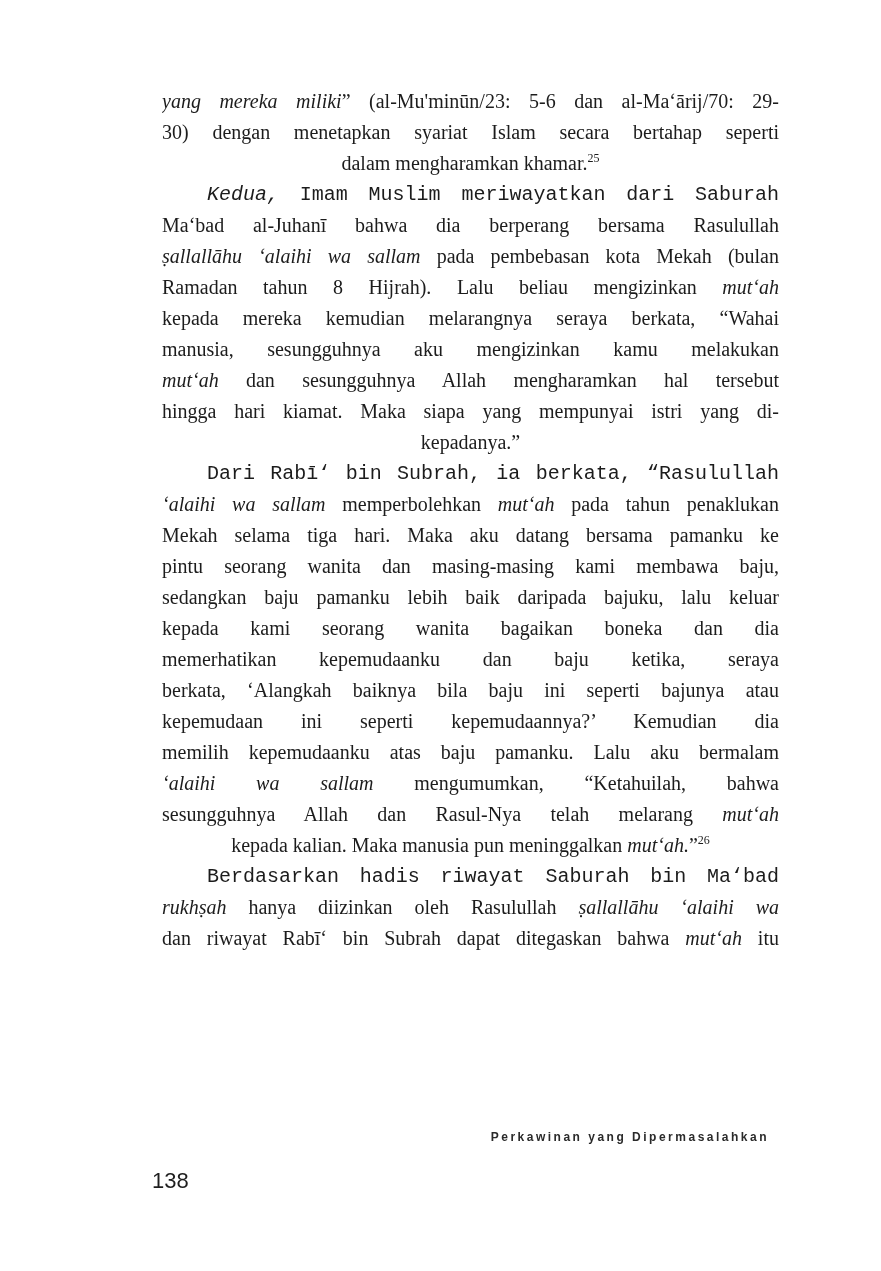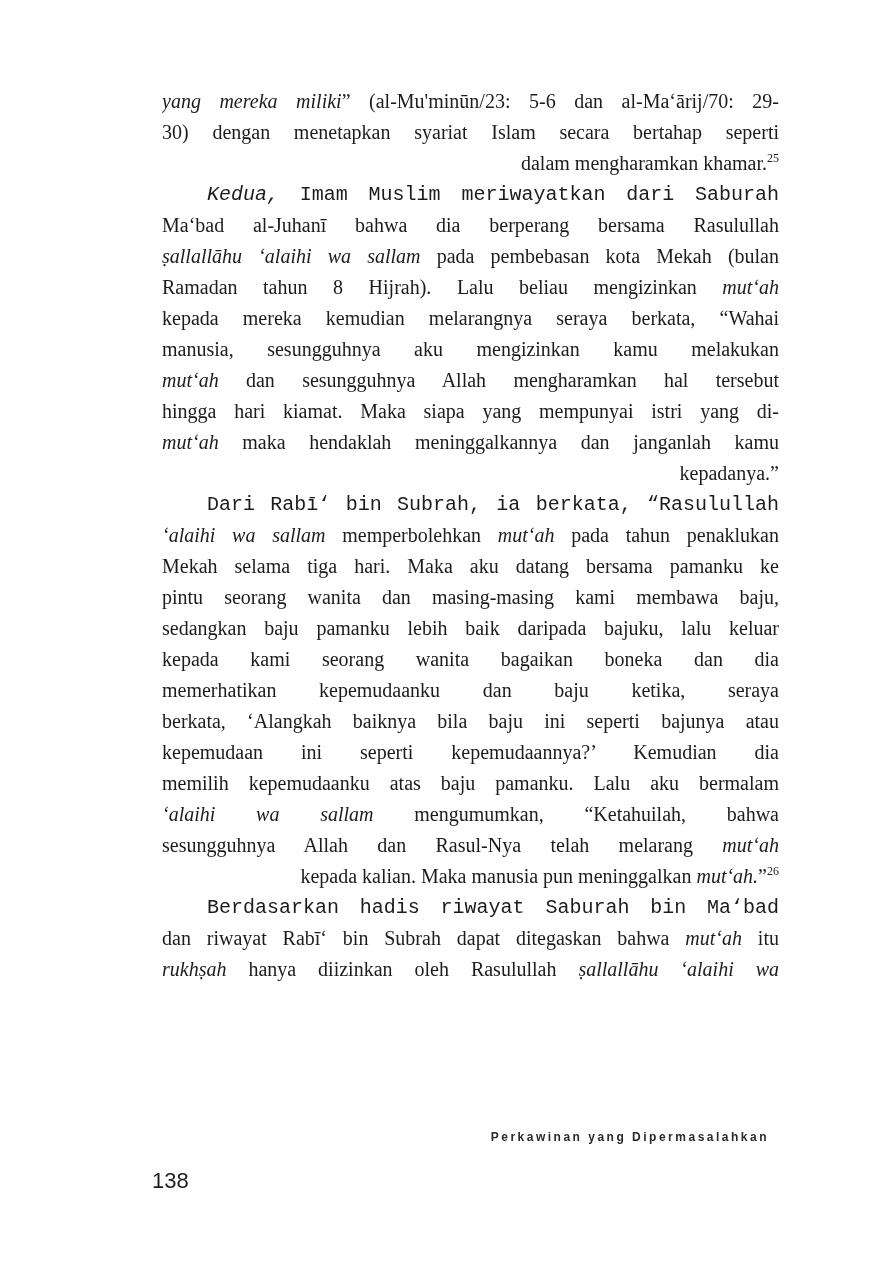--- a/index.html
+++ b/index.html
@@ -24,21 +24,21 @@
     position: absolute;
     left: 162px;
     top: 86px;
     width: 617px;
   }
   .line {
     font-size: 20px;
     line-height: 31px;
     height: 31px;
     overflow: hidden;
-    text-align: right;
+    text-align: center;
     color: #1c1c1c;
   }
   .line.justify {
     text-align: justify;
     text-align-last: justify;
   }
   .line.indent {
     text-indent: 45px;
     font-family: Liberation Mono, monospace;
   }
@@ -80,37 +80,36 @@
       <div class="line justify"><span>30) dengan menetapkan syariat Islam secara bertahap seperti</span></div>
       <div class="line"><span>dalam mengharamkan khamar.</span><span class="sup">25</span></div>
       <div class="line justify indent"><span class="it">Kedua,</span><span> Imam Muslim meriwayatkan dari Saburah bin</span></div>
       <div class="line justify"><span>Ma‘bad al-Juhanī bahwa dia berperang bersama Rasulullah</span></div>
       <div class="line justify"><span class="it">ṣallallāhu ‘alaihi wa sallam</span><span> pada pembebasan kota Mekah (bulan</span></div>
       <div class="line justify"><span>Ramadan tahun 8 Hijrah). Lalu beliau mengizinkan </span><span class="it">mut‘ah</span></div>
       <div class="line justify"><span>kepada mereka kemudian melarangnya seraya berkata, “Wahai</span></div>
       <div class="line justify"><span>manusia, sesungguhnya aku mengizinkan kamu melakukan</span></div>
       <div class="line justify"><span class="it">mut‘ah</span><span> dan sesungguhnya Allah mengharamkan hal tersebut</span></div>
       <div class="line justify"><span>hingga hari kiamat. Maka siapa yang mempunyai istri yang di-</span></div>
-      <div class="line justify"><span class="it">mut‘ah</span><span> maka hendaklah meninggalkannya dan janganlah kamu</span></div>
       <div class="line"><span>kepadanya.”</span></div>
       <div class="line justify indent"><span>Dari Rabī‘ bin Subrah, ia berkata, “Rasulullah </span><span class="it">ṣallallāhu</span></div>
       <div class="line justify"><span class="it">‘alaihi wa sallam</span><span> memperbolehkan </span><span class="it">mut‘ah</span><span> pada tahun penaklukan</span></div>
       <div class="line justify"><span>Mekah selama tiga hari. Maka aku datang bersama pamanku ke</span></div>
       <div class="line justify"><span>pintu seorang wanita dan masing-masing kami membawa baju,</span></div>
       <div class="line justify"><span>sedangkan baju pamanku lebih baik daripada bajuku, lalu keluar</span></div>
       <div class="line justify"><span>kepada kami seorang wanita bagaikan boneka dan dia</span></div>
       <div class="line justify"><span>memerhatikan kepemudaanku dan baju ketika, seraya</span></div>
       <div class="line justify"><span>berkata, ‘Alangkah baiknya bila baju ini seperti bajunya atau</span></div>
       <div class="line justify"><span>kepemudaan ini seperti kepemudaannya?’ Kemudian dia</span></div>
       <div class="line justify"><span>memilih kepemudaanku atas baju pamanku. Lalu aku bermalam</span></div>
       <div class="line justify"><span class="it">‘alaihi wa sallam</span><span> mengumumkan, “Ketahuilah, bahwa</span></div>
       <div class="line justify"><span>sesungguhnya Allah dan Rasul-Nya telah melarang </span><span class="it">mut‘ah</span></div>
       <div class="line"><span>kepada kalian. Maka manusia pun meninggalkan </span><span class="it">mut‘ah.</span><span>”</span><span class="sup">26</span></div>
       <div class="line justify indent"><span>Berdasarkan hadis riwayat Saburah bin Ma‘bad al-Juhanī</span></div>
+      <div class="line justify"><span class="it">rukhṣah</span><span> hanya diizinkan oleh Rasulullah </span><span class="it">ṣallallāhu ‘alaihi wa</span></div>
       <div class="line justify"><span>dan riwayat Rabī‘ bin Subrah dapat ditegaskan bahwa </span><span class="it">mut‘ah</span><span> itu</span></div>
-      <div class="line justify"><span class="it">rukhṣah</span><span> hanya diizinkan oleh Rasulullah </span><span class="it">ṣallallāhu ‘alaihi wa</span></div>
     </div>
 
   <div class="footer-page-number">138</div>
 
   <div class="footer-running-title">Perkawinan yang Dipermasalahkan</div>
 
 </div>
 
 </body></html>

